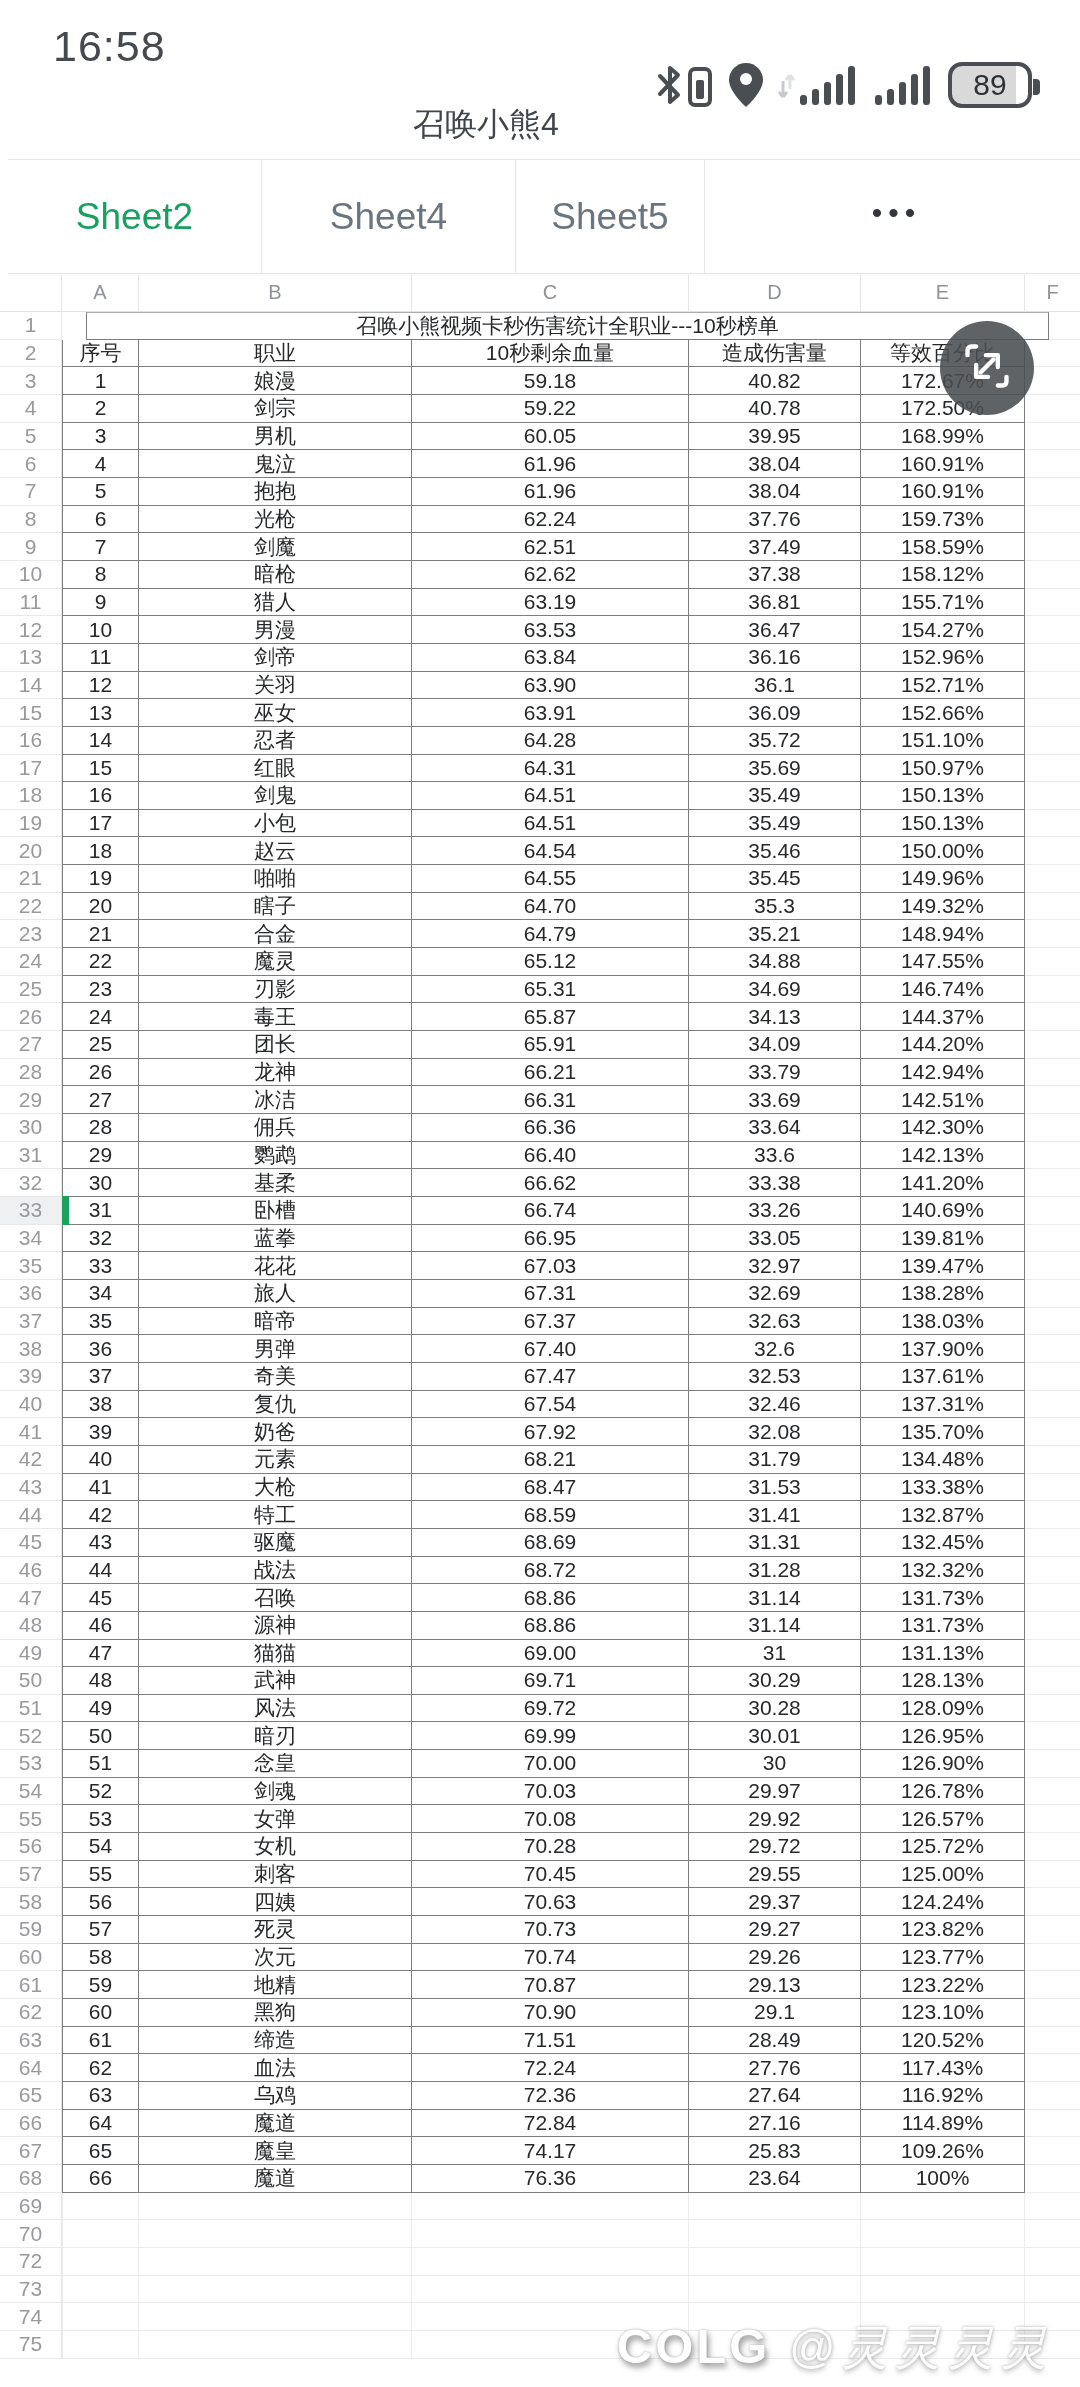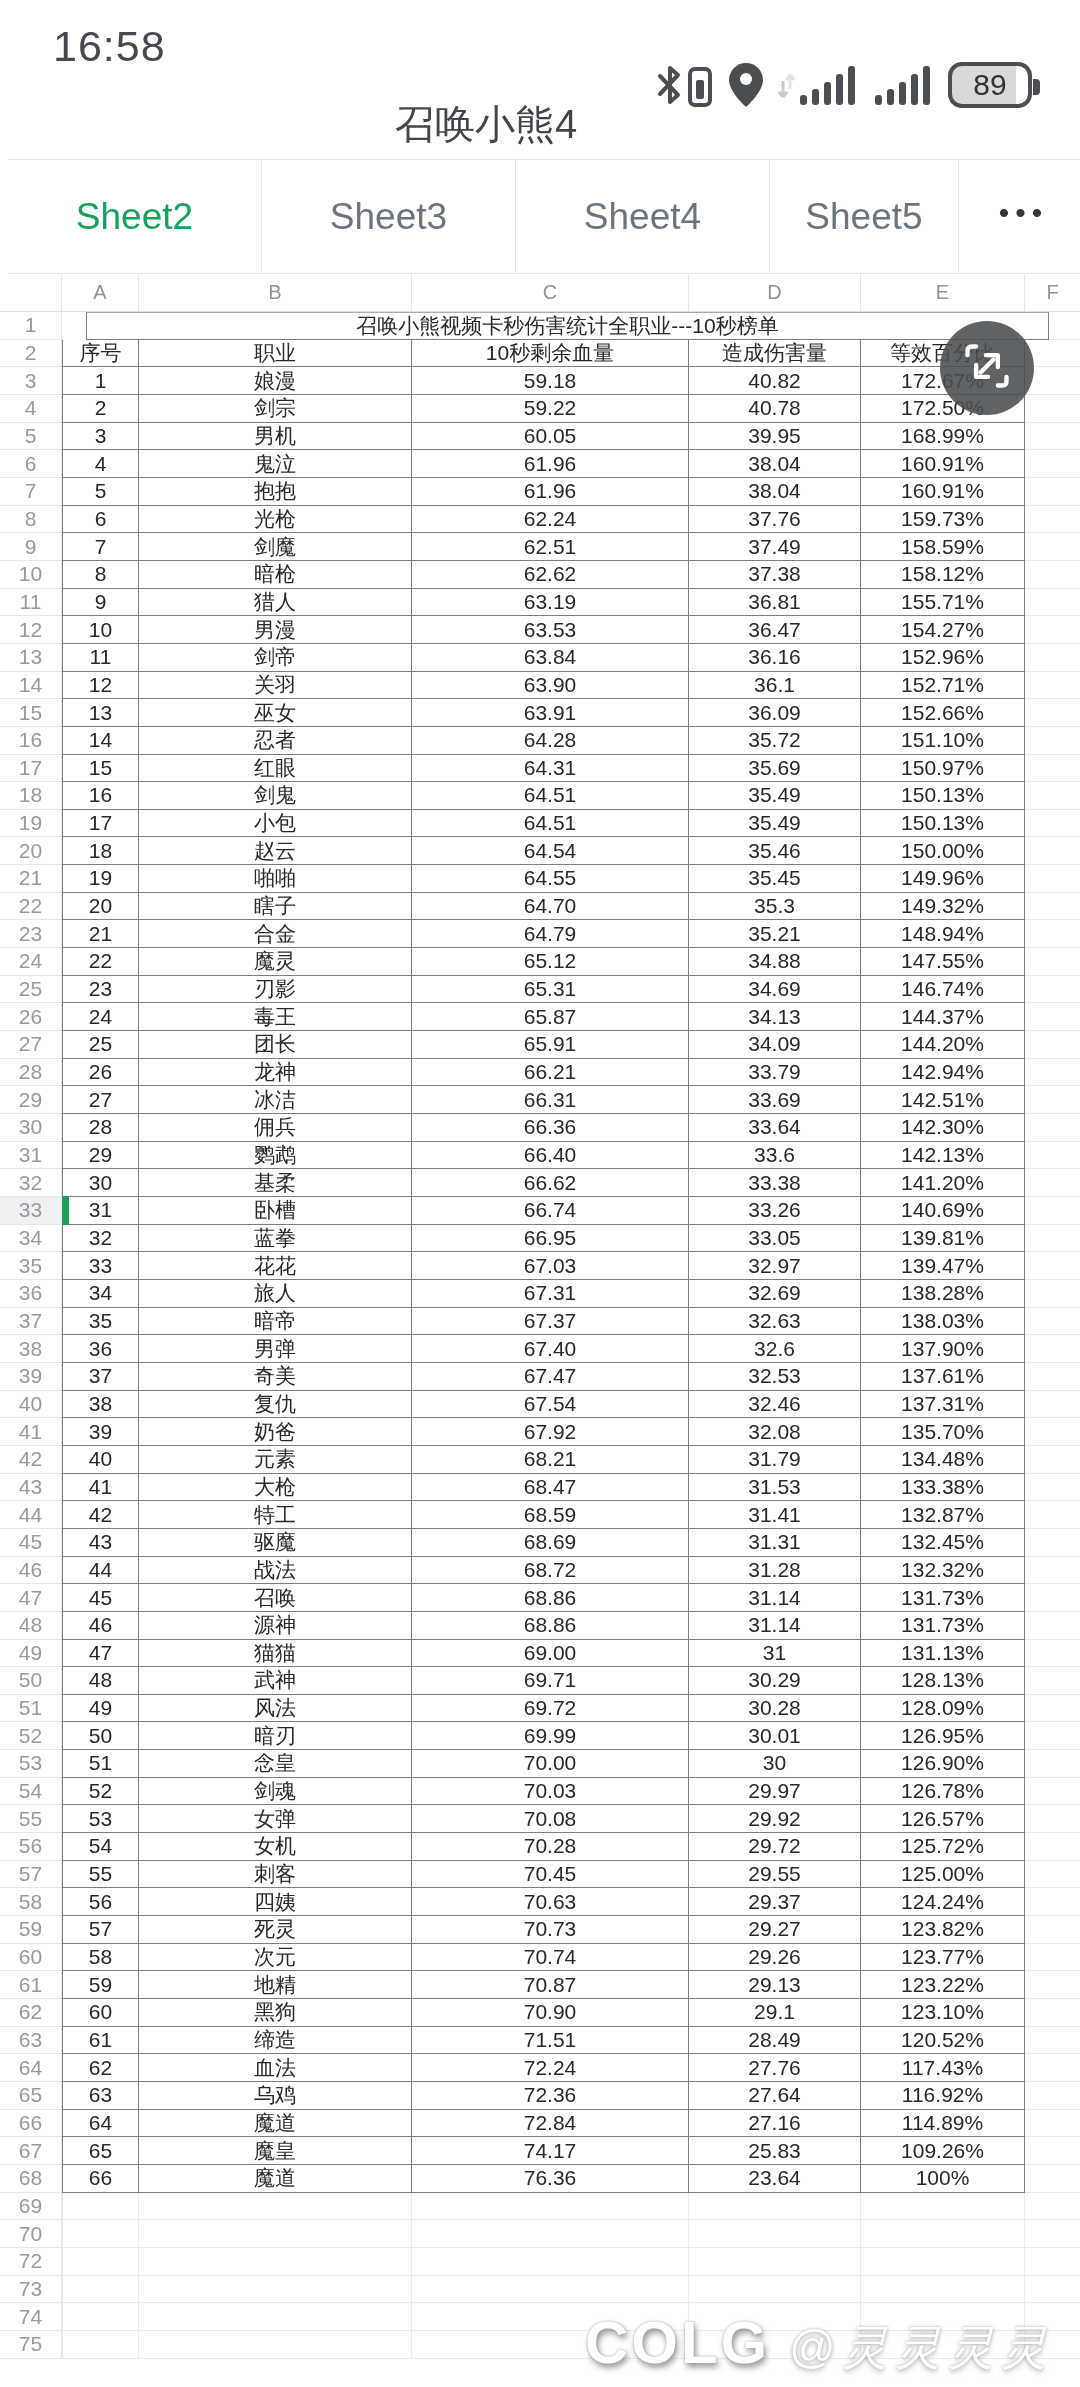--- a/index.html
+++ b/index.html
@@ -15,21 +15,21 @@
   .batt{position:relative;box-sizing:border-box;width:84px;height:46px;border:4px solid #4a4d51;
         border-radius:14px;background:linear-gradient(to right,#d9d9d9 0 84%,#ffffff 84%);
         display:flex;align-items:center;justify-content:center;margin-right:10px;}
   .batt span{font-size:30px;color:#303336;}
   .batt:after{content:"";position:absolute;right:-12px;top:13px;width:7px;height:16px;
         background:#4a4d51;border-radius:0 4px 4px 0;}
 
   
   .apptitle{position:absolute;left:0;top:90px;width:972px;height:69px;
             display:flex;align-items:center;justify-content:center;
-            font-size:40px;color:#42464b;}
+            font-size:32px;color:#42464b;}
 
   
   .tabbar{position:absolute;left:8px;top:159px;width:1080px;height:115px;box-sizing:border-box;
           display:flex;background:#fff;border-top:1px solid #e4e6e8;border-bottom:1px solid #e4e6e8;}
   .tab{box-sizing:border-box;width:254px;display:flex;align-items:center;justify-content:center;
        font-size:37px;color:#6b7580;border-right:1px solid #e4e6e8;overflow:hidden;white-space:nowrap;}
   .tab.active{color:#17a05e;}
   .tab.cut{width:189px;}
   .tabmore{flex:1;display:flex;align-items:center;justify-content:center;
            font-size:30px;color:#33373b;letter-spacing:6px;padding-bottom:8px;}
@@ -57,21 +57,21 @@
   .lite{box-sizing:border-box;border-right:1px solid #e9ebed;border-bottom:1px solid #e9ebed;}
   .lite.cA{border-left:1px solid #e9ebed;}
   .sel-marker{position:absolute;left:62px;top:-1px;bottom:0;width:7px;background:#1fa15e;}
 
   
   .fab{position:absolute;left:940px;top:321px;width:94px;height:94px;border-radius:50%;
        background:rgba(74,77,81,0.88);display:flex;align-items:center;justify-content:center;z-index:30;}
 
   
   .watermark{position:absolute;right:26px;bottom:8px;display:flex;align-items:baseline;gap:18px;z-index:40;}
-  .wm-logo{font-size:60px;font-weight:bold;letter-spacing:3px;color:#ffffff;
+  .wm-logo{font-size:49px;font-weight:bold;letter-spacing:3px;color:#ffffff;
            text-shadow:0 0 2px rgba(150,150,150,.9),2px 4px 6px rgba(120,120,120,.8);margin-left:40px;}
   .wm-handle{font-size:46px;letter-spacing:7px;color:rgba(255,255,255,.97);
            text-shadow:0 0 3px rgba(165,165,165,.95),0 3px 5px rgba(150,150,150,.55);font-style:italic;}
 </style>
 </head>
 <body>
 
 <div id="screen">
 
   <div class="statusbar">
@@ -113,21 +113,20 @@
       <span class="batt">
         <span>89</span>
       </span>
     </div>
   </div>
 
   <div class="apptitle">召唤小熊4</div>
 
   <div class="tabbar">
     <div class="tab active">Sheet2</div>
-    <div class="tab">Sheet3</div>
     <div class="tab">Sheet4</div>
     <div class="tab cut">Sheet5</div>
     <div class="tabmore">•••</div>
   </div>
 
   <div class="sheet">
     <div class="letters">
       <div class="lcell lcorner"></div>
       <div class="lcell lA">A</div>
       <div class="lcell lB">B</div>

